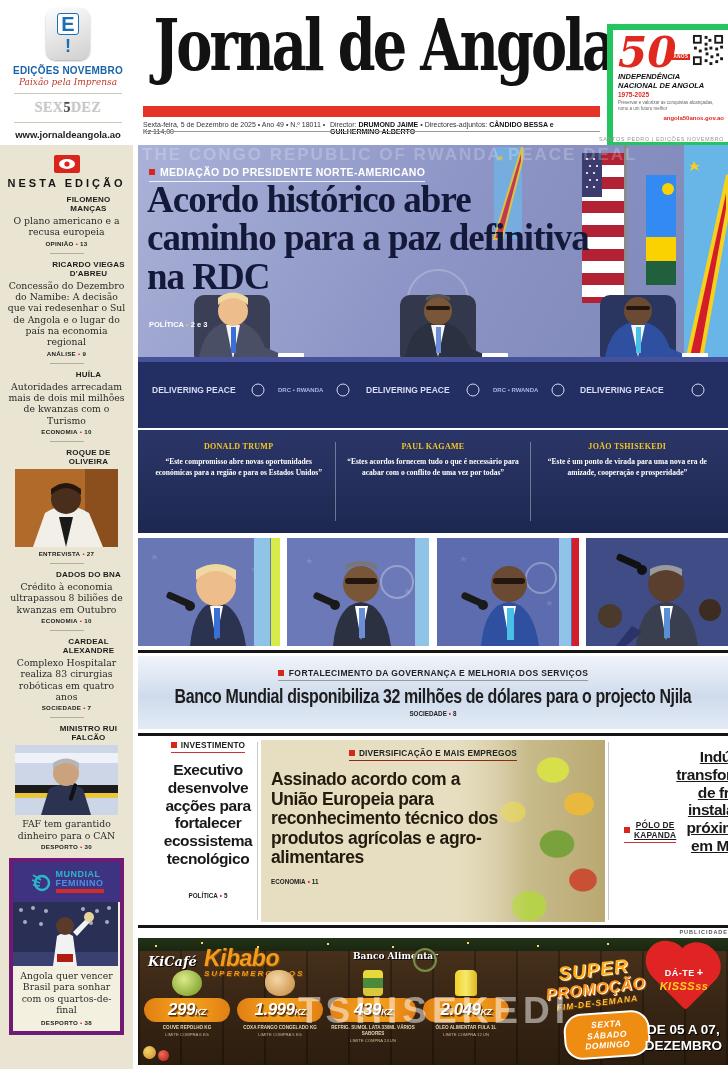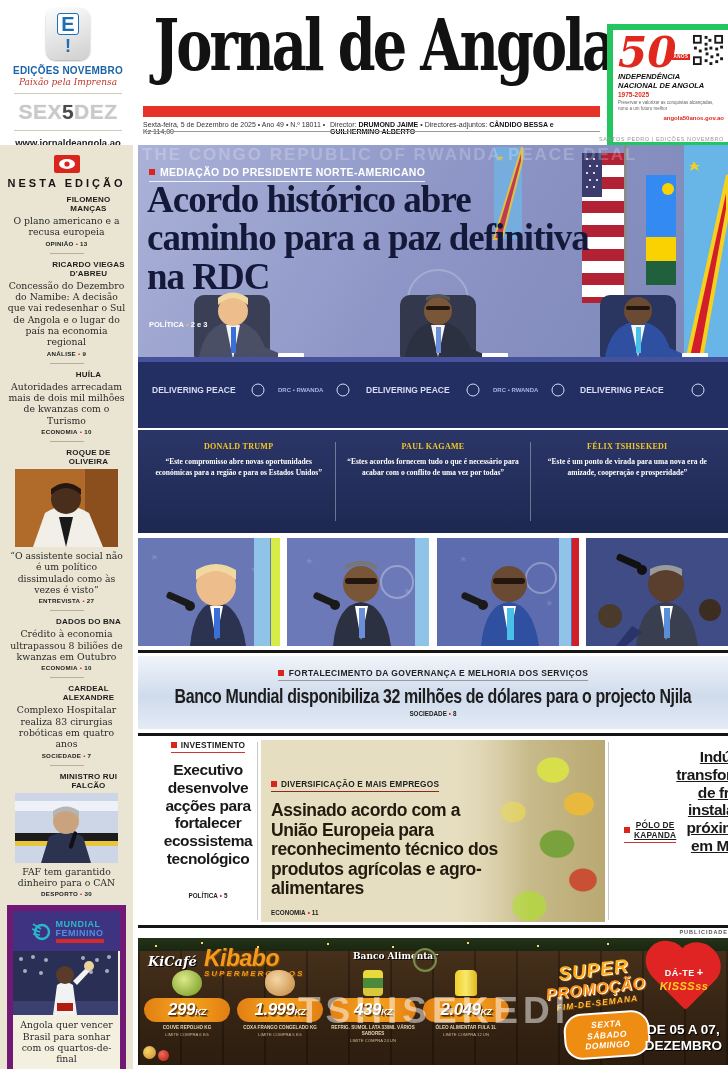--- a/index.html
+++ b/index.html
@@ -8,22 +8,22 @@
   
   .hdr-left{position:absolute;left:6px;top:8px;width:124px;text-align:center;}
   .elogo{width:44px;height:52px;margin:0 auto;border-radius:10px;
          background:linear-gradient(160deg,#fdfdfd,#cfcfcf);box-shadow:0 1px 2px rgba(0,0,0,.35);
          display:flex;flex-direction:column;align-items:center;justify-content:center;line-height:1;}
   .elogo .e{color:#1a6fb5;font-weight:800;font-size:20px;background:#fff;padding:0 3px;border:1px solid #1a6fb5;border-radius:3px;}
   .elogo .x{color:#1a6fb5;font-weight:800;font-size:18px;margin-top:2px;}
   .en-brand{color:#1a63a8;font-weight:800;font-size:10px;margin-top:5px;letter-spacing:.2px;}
   .en-slogan{color:#c0392b;font-family:"DejaVu Serif",serif;font-style:italic;font-size:9px;margin-top:1px;}
   .hdr-div{height:1px;background:#cfcbbb;margin:6px 8px;}
-  .daybox{font-weight:800;font-size:21px;letter-spacing:.5px;color:#c9c9c9;
-          text-shadow:0 1px 0 #fff,0 0 1px #aaa;}
+  .daybox{font-weight:800;font-size:14px;letter-spacing:.5px;color:#c9c9c9;
+          text-shadow:0 1px 0 #fff,0 0 1px #aaa;font-family:Liberation Serif, serif;}
   .daybox .mid{color:#4a4a4a;}
   .site{font-weight:800;font-size:9.5px;color:#222;}
   .masthead{position:absolute;left:142px;top:2px;width:460px;text-align:center;
             font-family:"DejaVu Serif",serif;font-weight:bold;font-size:57px;color:#121212;
             letter-spacing:-3px;white-space:nowrap;transform:scaleX(.95) scaleY(1.25);transform-origin:center top;}
   .redbar{position:absolute;left:143px;top:106px;width:457px;height:11px;background:#e63327;}
   .dateline-row{position:absolute;left:143px;top:121px;width:457px;display:flex;justify-content:space-between;
                 font-size:7px;color:#333;}
   .dateline-row b{color:#111;}
   .hdr-rule{position:absolute;left:143px;top:131px;width:457px;height:1px;background:#999;}
@@ -43,21 +43,21 @@
   .sidebar{position:absolute;left:0;top:145px;width:133px;height:924px;background:#e9e5d2;
            box-sizing:border-box;padding:10px 7px 6px;text-align:center;overflow:hidden;}
   .eyeicon{display:block;margin:0 auto 4px;}
   .sb-title{font-weight:800;font-size:11px;letter-spacing:3px;color:#151515;margin-bottom:6px;}
   .sb-div{width:34px;height:1px;background:#b4af9b;margin:6px auto;}
   .sb-item .t{font-weight:800;font-size:8px;color:#1c1c1c;letter-spacing:.2px;margin-bottom:2px;margin-left:44px;}
   .sb-item .x{font-family:"DejaVu Serif",serif;font-size:9.3px;color:#2a2a2a;line-height:1.22;}
   .sb-sec{font-weight:800;font-size:6.2px;color:#1c1c1c;margin-top:2px;letter-spacing:.3px;}
   .sb-sec .dot{color:#d9251c;margin:0 2px;}
   .sb-photo{width:103px;margin:3px auto;display:block;}
-  .mundial{margin:8px auto 0;width:107px;border:6px solid #701a75;background:#f4f0df;}
+  .mundial{margin:8px auto 0;width:107px;border:4px solid #701a75;background:#f4f0df;}
   .mun-head{background:#3d3380;height:36px;display:flex;align-items:center;justify-content:center;gap:4px;padding:2px;}
   .mun-title{text-align:left;line-height:1;}
   .mun-title .m1{color:#2ab7c9;font-weight:800;font-size:9px;letter-spacing:.5px;}
   .mun-title .m2{color:#4f8fe0;font-weight:800;font-size:9px;letter-spacing:.5px;}
   .mun-strip{height:4px;background:#d12b2b;margin-top:1px;}
   .mun-text{font-family:"DejaVu Serif",serif;font-size:9.3px;color:#2a2a2a;line-height:1.22;padding:4px 4px 2px;}
   
   .hero{position:absolute;left:138px;top:145px;width:590px;height:283px;overflow:hidden;
         background:linear-gradient(120deg,#aab2d8 0%,#8d96c6 45%,#7a84b6 100%);}
   .hero svg{position:absolute;inset:0;}
@@ -111,21 +111,21 @@
     background:
       radial-gradient(28px 22px at 292px 30px,#d7e04a 0 55%,transparent 60%),
       radial-gradient(26px 20px at 318px 64px,#e8b93c 0 55%,transparent 60%),
       radial-gradient(30px 24px at 296px 104px,#7aa23c 0 55%,transparent 60%),
       radial-gradient(24px 20px at 322px 140px,#c94f35 0 55%,transparent 60%),
       radial-gradient(30px 26px at 268px 166px,#b6d24a 0 55%,transparent 60%),
       radial-gradient(22px 18px at 252px 72px,#e0cf5e 0 55%,transparent 60%),
       linear-gradient(90deg,#ded3ae 0 58%,#c9bd8e 75%,#b9a871 100%);}
   .story2-inner{position:absolute;inset:0;background:linear-gradient(90deg,rgba(232,224,196,.85) 0 55%,rgba(232,224,196,0) 78%);
                 padding:8px 10px;box-sizing:border-box;}
-  .story2 .st-kicker{justify-content:flex-start;margin-top:31px;}
+  .story2 .st-kicker{justify-content:center;}
   .story2 .st-head{font-size:17.5px;line-height:1.12;width:238px;margin:9px 0 10px;color:#221a0d;}
   .story2 .st-sec{text-align:left;}
   .publabel{position:absolute;right:0;top:929px;font-size:5.5px;color:#555;letter-spacing:1px;font-weight:700;}
   
   .ad{position:absolute;left:138px;top:938px;width:590px;height:127px;overflow:hidden;
       background:
         repeating-linear-gradient(90deg,rgba(0,0,0,.28) 0 2px,rgba(0,0,0,0) 2px 42px),
         linear-gradient(180deg,#4a331d 0%,#3a2715 45%,#2c1d0f 100%);}
   .garland{position:absolute;top:0;left:0;right:0;height:13px;
       background:
@@ -296,21 +296,20 @@
     <div class="sb-item">
       <div class="t">ROQUE DE OLIVEIRA</div>
       <svg class="sb-photo" width="103" height="78" viewBox="0 0 103 78">
         <rect width="103" height="78" fill="#b06a2a"></rect>
         <rect x="70" width="33" height="78" fill="#8a4f1d"></rect>
         <path d="M18 78 L30 44 Q51 30 74 44 L88 78 Z" fill="#f2efe8"></path>
         <path d="M44 48 L51 78 L58 48 Z" fill="#1a1a1a"></path>
         <circle cx="51" cy="30" r="15" fill="#4a2e1c"></circle>
         <path d="M36 26 Q51 12 66 26 L66 20 Q51 8 36 20 Z" fill="#241610"></path>
       </svg>
-      <div class="x">“O assistente social não é um político dissimulado como às vezes é visto”</div>
       <div class="sb-sec"><span>ENTREVISTA</span><span class="dot">•</span><span>27</span></div>
     </div>
     <div class="sb-div"></div>
 
     <div class="sb-item">
       <div class="t">DADOS DO BNA</div>
       <div class="x">Crédito à economia ultrapassou 8 biliões de kwanzas em Outubro</div>
       <div class="sb-sec"><span>ECONOMIA</span><span class="dot">•</span><span>10</span></div>
     </div>
     <div class="sb-div"></div>
@@ -483,21 +482,21 @@
   <div class="quotes">
     <div class="qcol">
       <div class="qname">DONALD TRUMP</div>
       <div class="qtext">“Este compromisso abre novas oportunidades económicas para a região e para os Estados Unidos”</div>
     </div>
     <div class="qcol">
       <div class="qname">PAUL KAGAME</div>
       <div class="qtext">“Estes acordos fornecem tudo o que é necessário para acabar com o conflito de uma vez por todas”</div>
     </div>
     <div class="qcol">
-      <div class="qname">FÉLIX TSHISEKEDI</div>
+      <div class="qname">JOÃO TSHISEKEDI</div>
       <div class="qtext">“Este é um ponto de virada para uma nova era de amizade, cooperação e prosperidade”</div>
     </div>
   </div>
 
   <div class="pstrip">
     <div class="pcard">
       <svg width="142" height="108" viewBox="0 0 142 108">
         <rect width="142" height="108" fill="#6a77b5"></rect>
         <g fill="rgba(255,255,255,.14)">
             <path d="M16 16 l3 6 -6 -4 h7 l-6 4 Z"></path>

